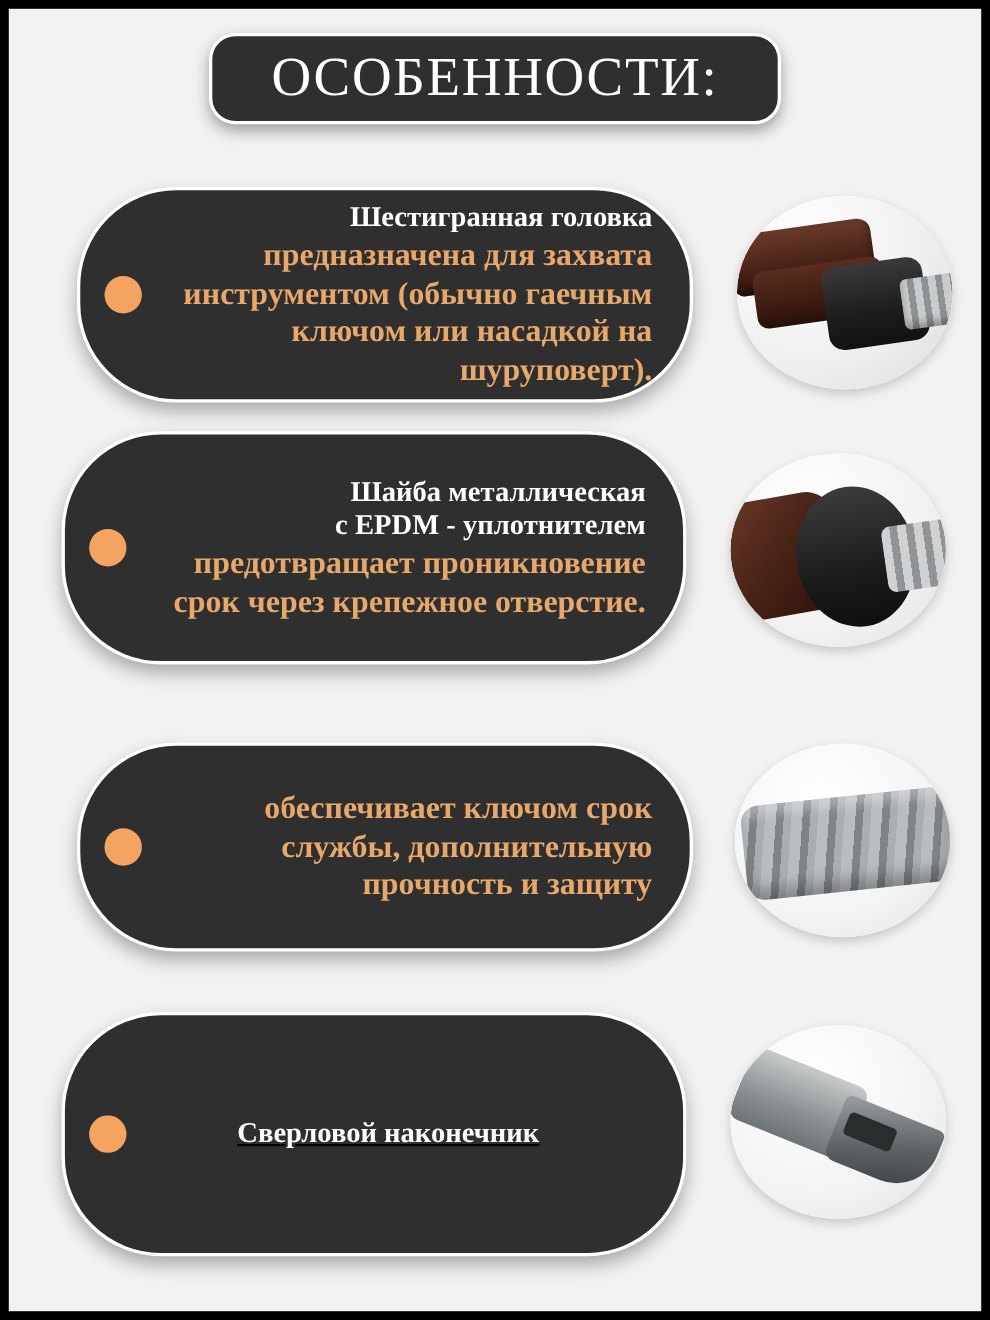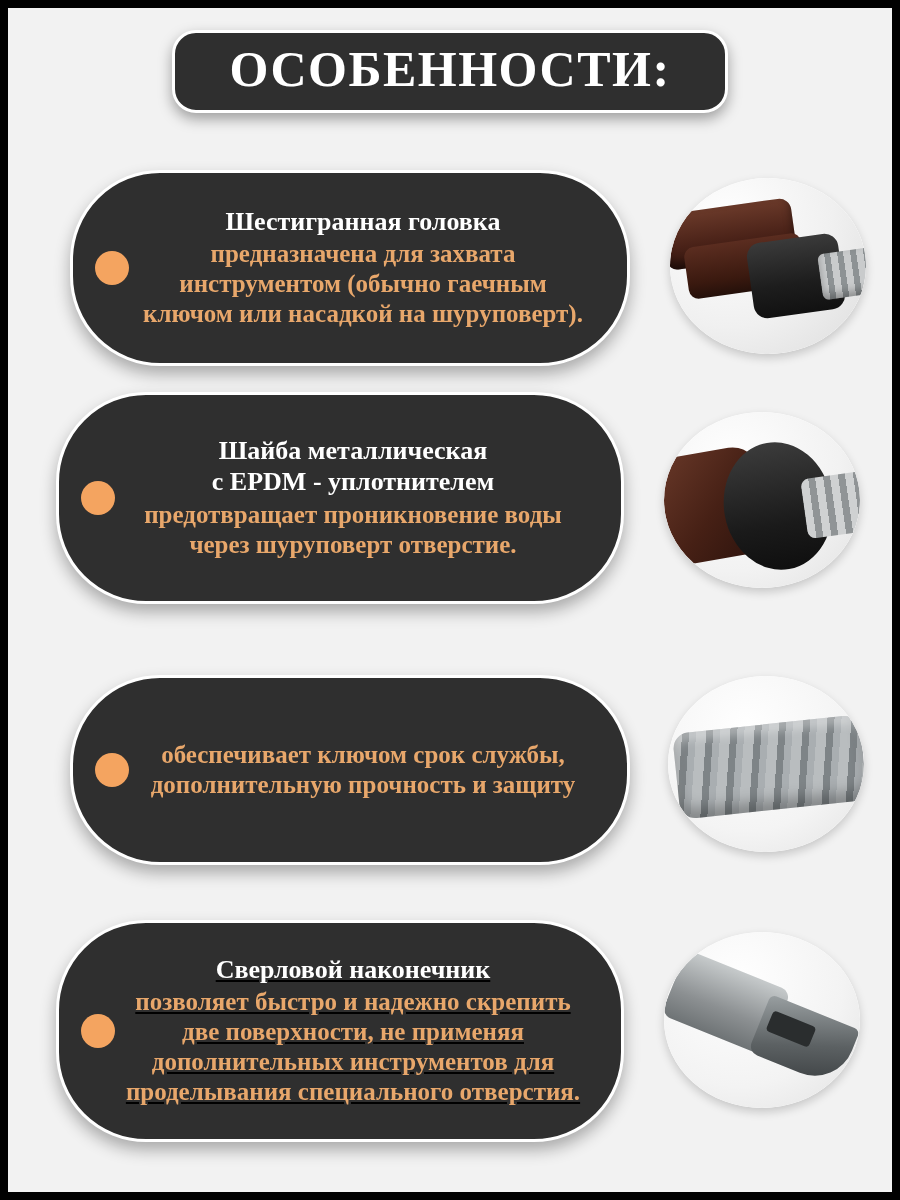--- a/index.html
+++ b/index.html
@@ -37,21 +37,21 @@
     border: 3px solid #ffffff;
     border-radius: 24px;
     box-shadow: 0 6px 14px rgba(0,0,0,0.35);
     padding: 10px 54px 14px 54px;
   }
   .header-pill h1 {
     margin: 0;
     color: #ffffff;
     font-size: 50px;
     line-height: 1.05;
-    font-weight: bold;
+    font-weight: normal;
     letter-spacing: 1.5px;
     text-align: center;
     white-space: nowrap;
   }
 
   
   .feature {
     position: absolute;
     display: flex;
     align-items: center;
@@ -62,21 +62,21 @@
     border: 3px solid #ffffff;
     border-radius: 90px;
     box-shadow: 0 8px 16px rgba(0,0,0,0.30);
     box-sizing: border-box;
     display: flex;
     align-items: center;
     justify-content: center;
   }
   .card-text {
     padding: 14px 34px 14px 60px;
-    text-align: center;
+    text-align: right;
   }
   .bullet {
     position: absolute;
     left: 22px;
     top: 50%;
     transform: translateY(-50%);
     width: 34px;
     height: 34px;
     border-radius: 50%;
     background: #f4a460;
@@ -84,21 +84,21 @@
   .title {
     color: #ffffff;
     font-weight: bold;
     font-size: 26px;
     line-height: 1.18;
     margin: 0 0 2px 0;
   }
   .body {
     color: #e8a76b;
     font-weight: bold;
-    font-size: 25px;
+    font-size: 29px;
     line-height: 1.2;
     margin: 0;
   }
 
   
   .photo {
     position: absolute;
     border-radius: 50%;
     overflow: hidden;
     background: #ffffff;
@@ -248,21 +248,21 @@
       </div>
     </div>
   </div>
 
   <div class="feature" style="left:48px; top:380px; width:820px; height:220px;">
     <div class="card" style="width:568px; height:212px;font-family:Liberation Serif, serif;">
       <span class="bullet"></span>
       <div class="card-text">
         <p class="title" style="white-space:pre-line">Шайба металлическая
 с EPDM - уплотнителем</p>
-        <p class="body">предотвращает проникновение воды через шуруповерт отверстие.</p>
+        <p class="body">предотвращает проникновение срок через крепежное отверстие.</p>
       </div>
     </div>
     <div class="photo" style="left:608px; top:24px; width:196px; height:176px;">
       <div class="inner">
         <div class="p2-bg"></div>
         <div class="p2-hex"></div>
         <div class="p2-disc"></div>
         <div class="p2-shank"></div>
       </div>
     </div>
@@ -281,21 +281,20 @@
         <div class="p3-thread"></div>
       </div>
     </div>
   </div>
 
   <div class="feature" style="left:48px; top:908px; width:820px; height:230px;">
     <div class="card" style="width:568px; height:222px;text-decoration:underline;">
       <span class="bullet"></span>
       <div class="card-text">
         <p class="title">Сверловой наконечник</p>
-        <p class="body">позволяет быстро и надежно скрепить две поверхности, не применяя дополнительных инструментов для проделывания специального отверстия.</p>
       </div>
     </div>
     <div class="photo" style="left:608px; top:16px; width:196px; height:176px;">
       <div class="inner">
         <div class="p4-bg"></div>
         <div class="p4-body"></div>
         <div class="p4-tip"></div>
         <div class="p4-notch"></div>
       </div>
     </div>

